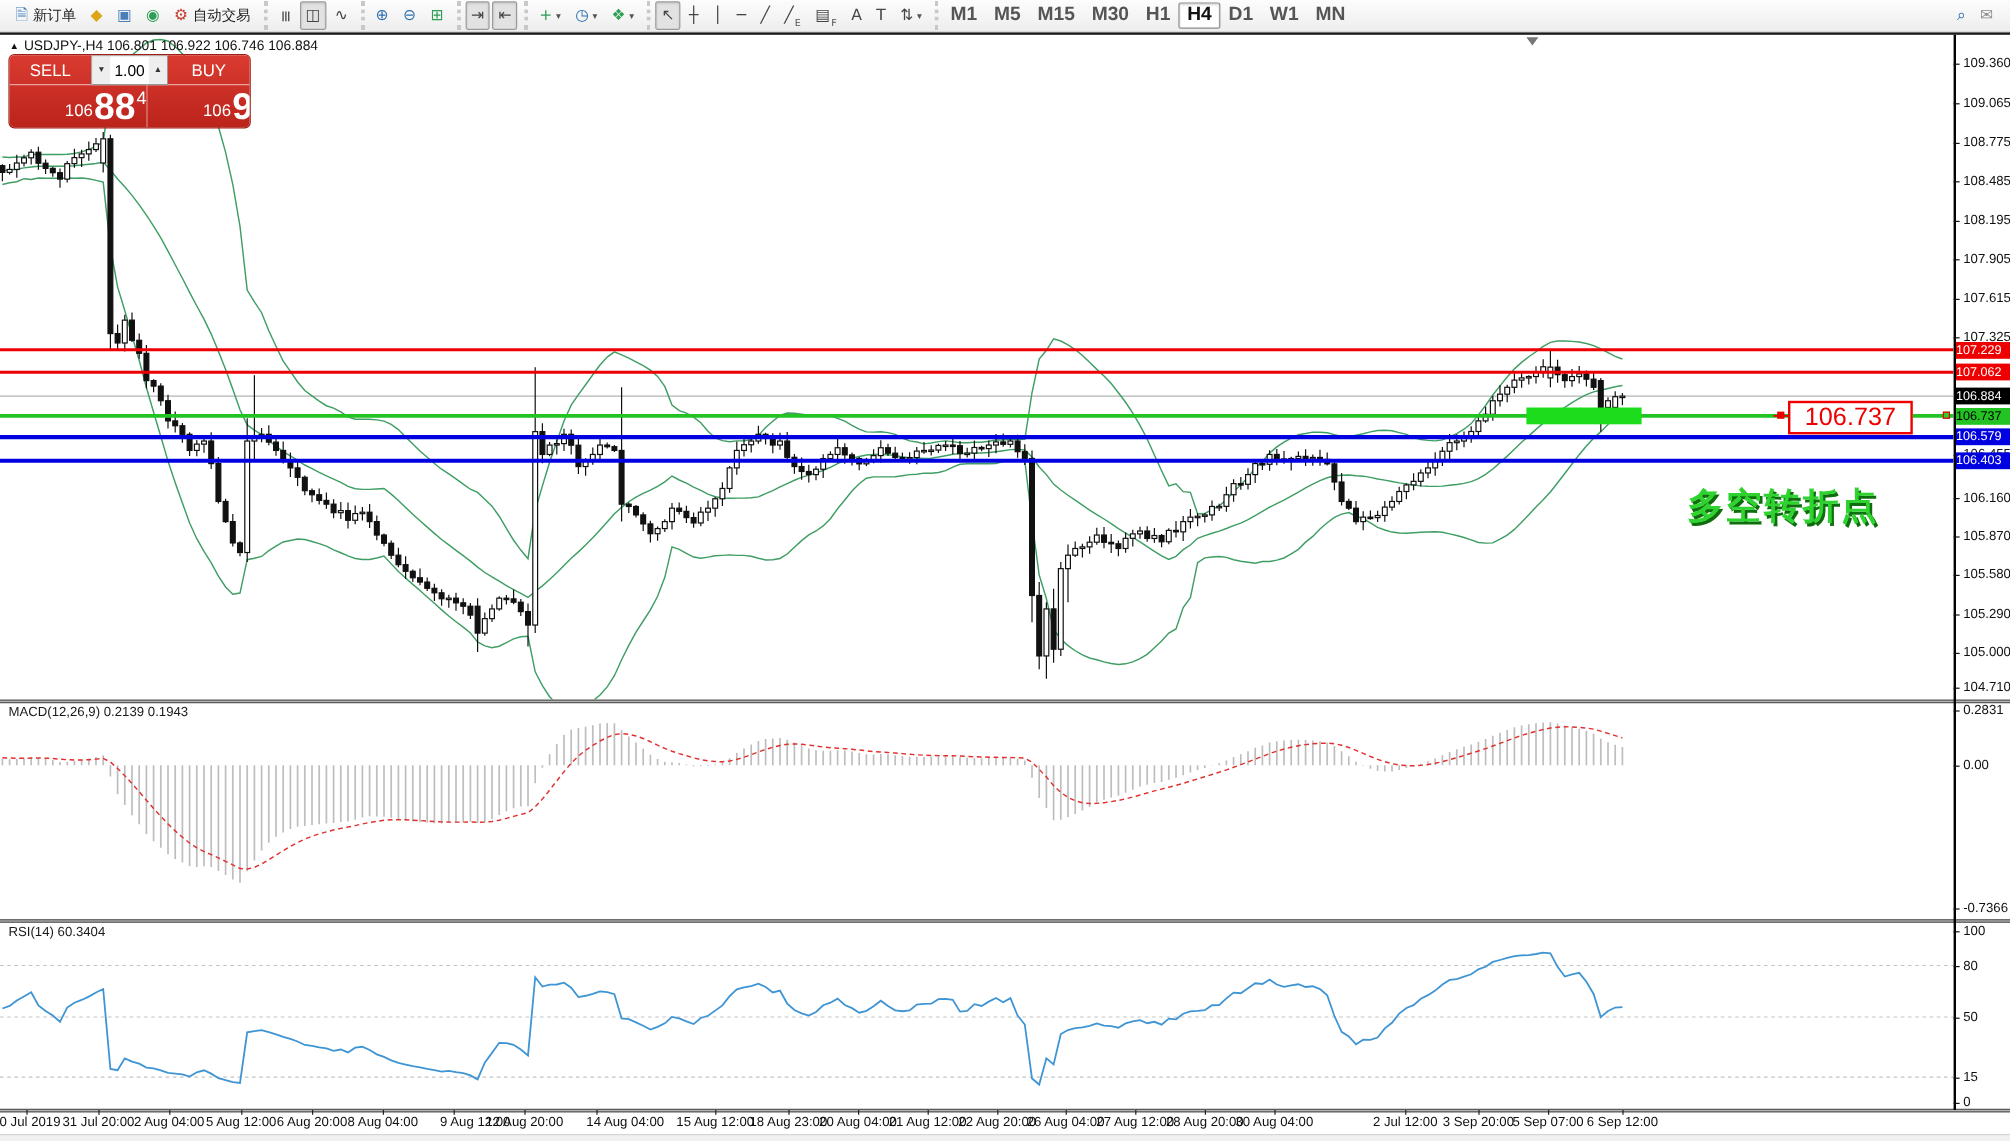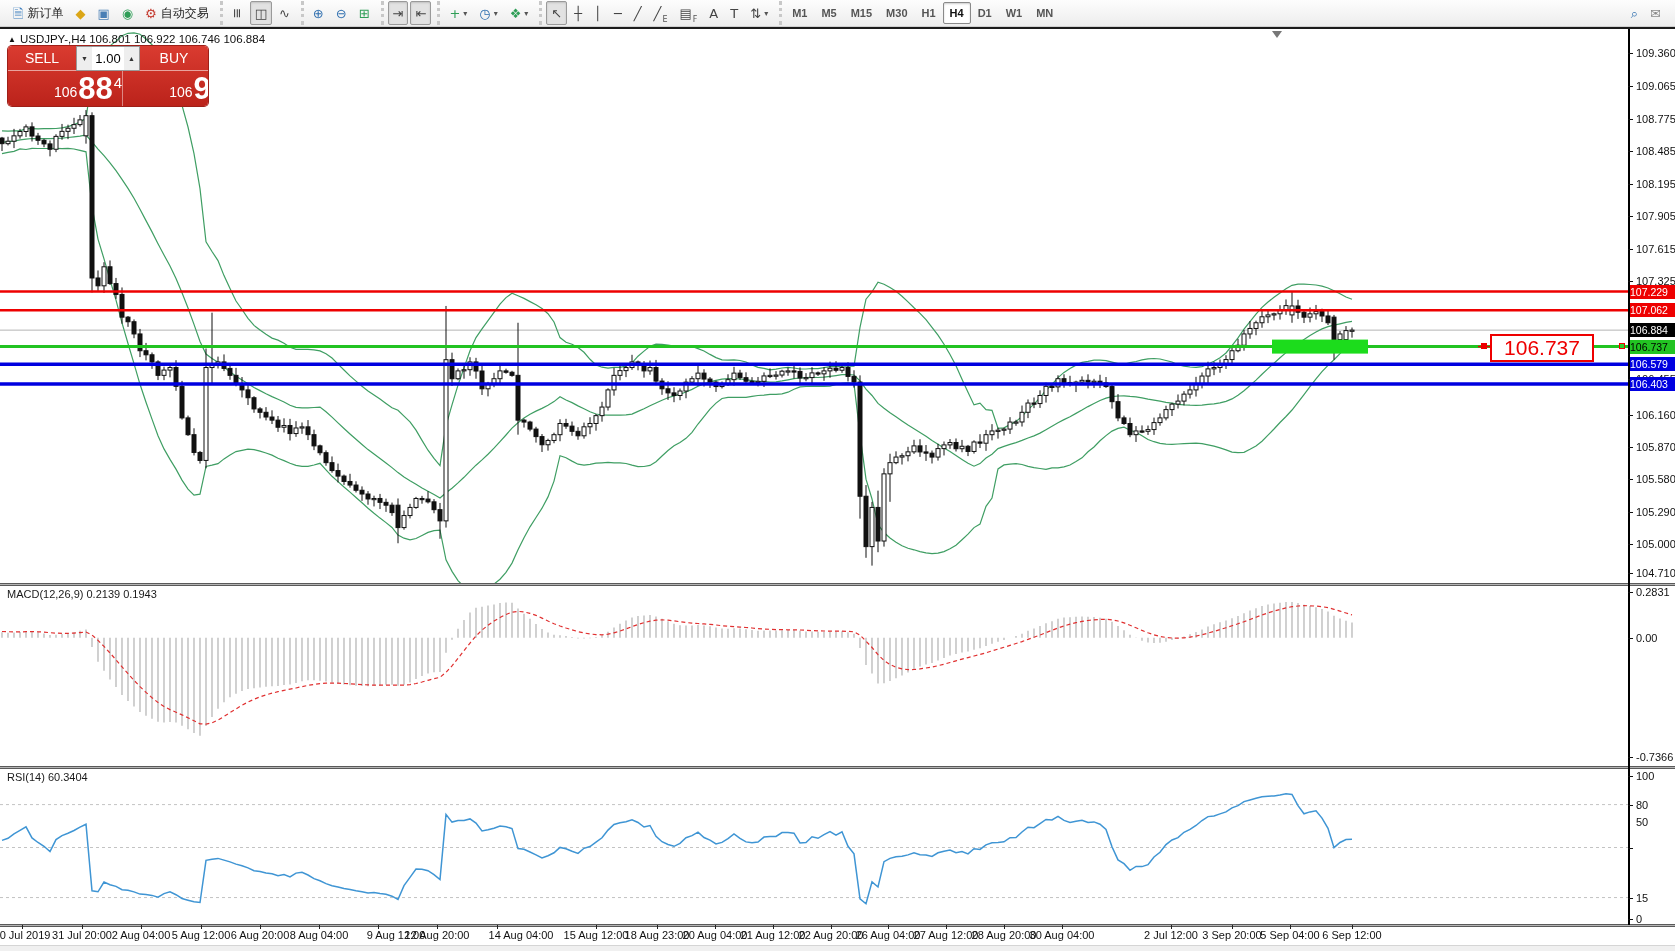--- a/index.html
+++ b/index.html
@@ -12,21 +12,21 @@
   .tb-group{display:flex;align-items:center;height:24px;border-left:3px dotted #c8c8c8;padding:0 3px;margin-left:2px;}
   .tb-group:first-child{border-left:none;}
   .tb-btn{display:flex;align-items:center;height:22px;padding:0 4px;margin:0 1px;border:1px solid transparent;
     border-radius:2px;font-size:13px;color:#444;cursor:default;font-family:"DejaVu Sans",sans-serif;white-space:nowrap;}
   .tb-btn.active{background:#e2e2e2;border-color:#9a9a9a;box-shadow:inset 0 1px 2px rgba(0,0,0,.15);}
   .tb-btn .glyph{font-size:13px;line-height:1;}
   .tb-btn .glyph.rot90{display:inline-block;transform:rotate(90deg);}
   .tb-btn .sub{font-size:8px;color:#555;margin-left:1px;align-self:flex-end;}
   .tb-btn .lbl{font-size:12px;color:#222;margin-left:4px;font-family:"Liberation Sans",sans-serif;}
   .tb-btn .caret{font-size:8px;color:#555;margin-left:3px;}
-  .tb-tf{font-size:11px;font-weight:bold;color:#555;padding:0 6px;height:20px;display:flex;align-items:center;
+  .tb-tf{font-size:16px;font-weight:bold;color:#555;padding:0 6px;height:20px;display:flex;align-items:center;
     border:1px solid transparent;border-radius:2px;font-family:"Liberation Sans",sans-serif;}
   .tb-tf.active{background:#fff;border-color:#8a8a8a;box-shadow:inset 0 1px 2px rgba(0,0,0,.2);color:#111;}
   #tb-right{margin-left:auto;display:flex;align-items:center;padding-right:6px;}
   
   #win-top-border{position:absolute;left:0;top:27px;width:1675px;height:2px;background:#1b1b1b;}
   .pane-sep{position:absolute;left:0;width:1675px;height:3px;background:#b5b5b5;border-top:1px solid #5a5a5a;border-bottom:1px solid #5a5a5a;box-sizing:border-box;}
   #axis-vline{position:absolute;left:1628px;top:29px;width:2px;height:896px;background:#000;}
   
   svg.pane{position:absolute;left:0;overflow:hidden;}
   
@@ -920,20 +920,21 @@
         <span class="px-big">90</span>
         <span class="px-sup">1</span>
       </div>
     </div>
   </div>
 
   <div class="pane-title" style="top:588px">MACD(12,26,9) 0.2139 0.1943</div>
   <div class="pane-title" style="top:771px">RSI(14) 60.3404</div>
 
   <div id="big-label">106.737</div>
+  <div id="note-cn">多空转折点</div>
   <div class="handle" style="left:1481px;top:343px;background:#ee0000;"></div>
   <div class="handle" style="left:1619px;top:343px;background:#2fcf2f;border:1px solid #ee0000;"></div>
 
   <div id="axis-layer">
       <div class="ax-lbl" style="top: 47px;">109.360</div>
       <div class="ax-tick" style="top: 53px;"></div>
       <div class="ax-lbl" style="top: 80px;">109.065</div>
       <div class="ax-tick" style="top: 86px;"></div>
       <div class="ax-lbl" style="top: 113px;">108.775</div>
       <div class="ax-tick" style="top: 119px;"></div>
@@ -970,21 +971,21 @@
       <div class="ax-lbl" style="top: 586px;">0.2831</div>
       <div class="ax-tick" style="top: 592px;"></div>
       <div class="ax-lbl" style="top: 632px;">0.00</div>
       <div class="ax-tick" style="top: 638px;"></div>
       <div class="ax-lbl" style="top: 751px;">-0.7366</div>
       <div class="ax-tick" style="top: 757px;"></div>
       <div class="ax-lbl" style="top: 770px;">100</div>
       <div class="ax-tick" style="top: 776px;"></div>
       <div class="ax-lbl" style="top: 799px;">80</div>
       <div class="ax-tick" style="top: 805px;"></div>
-      <div class="ax-lbl" style="top: 816px;">50</div>
+      <div class="ax-lbl" style="top: 842px;">50</div>
       <div class="ax-tick" style="top: 848px;"></div>
       <div class="ax-lbl" style="top: 892px;">15</div>
       <div class="ax-tick" style="top: 898px;"></div>
       <div class="ax-lbl" style="top: 913px;">0</div>
       <div class="ax-tick" style="top: 919px;"></div>
     </div>
   <div id="time-layer">
       <div class="t-lbl" style="left: 22px;">30 Jul 2019</div>
       <div class="t-tick" style="left: 22px;"></div>
       <div class="t-lbl" style="left: 82px;">31 Jul 20:00</div>
@@ -1018,20 +1019,20 @@
       <div class="t-lbl" style="left: 946px;">27 Aug 12:00</div>
       <div class="t-tick" style="left: 946px;"></div>
       <div class="t-lbl" style="left: 1004px;">28 Aug 20:00</div>
       <div class="t-tick" style="left: 1004px;"></div>
       <div class="t-lbl" style="left: 1062px;">30 Aug 04:00</div>
       <div class="t-tick" style="left: 1062px;"></div>
       <div class="t-lbl" style="left: 1171px;">2 Jul 12:00</div>
       <div class="t-tick" style="left: 1171px;"></div>
       <div class="t-lbl" style="left: 1232px;">3 Sep 20:00</div>
       <div class="t-tick" style="left: 1232px;"></div>
-      <div class="t-lbl" style="left: 1290px;">5 Sep 04:00</div>
+      <div class="t-lbl" style="left: 1290px;">5 Sep 07:00</div>
       <div class="t-tick" style="left: 1290px;"></div>
       <div class="t-lbl" style="left: 1352px;">6 Sep 12:00</div>
       <div class="t-tick" style="left: 1352px;"></div>
     </div>
 
   <div id="bottom-strip"></div>
 </div>
 
 </body></html>

